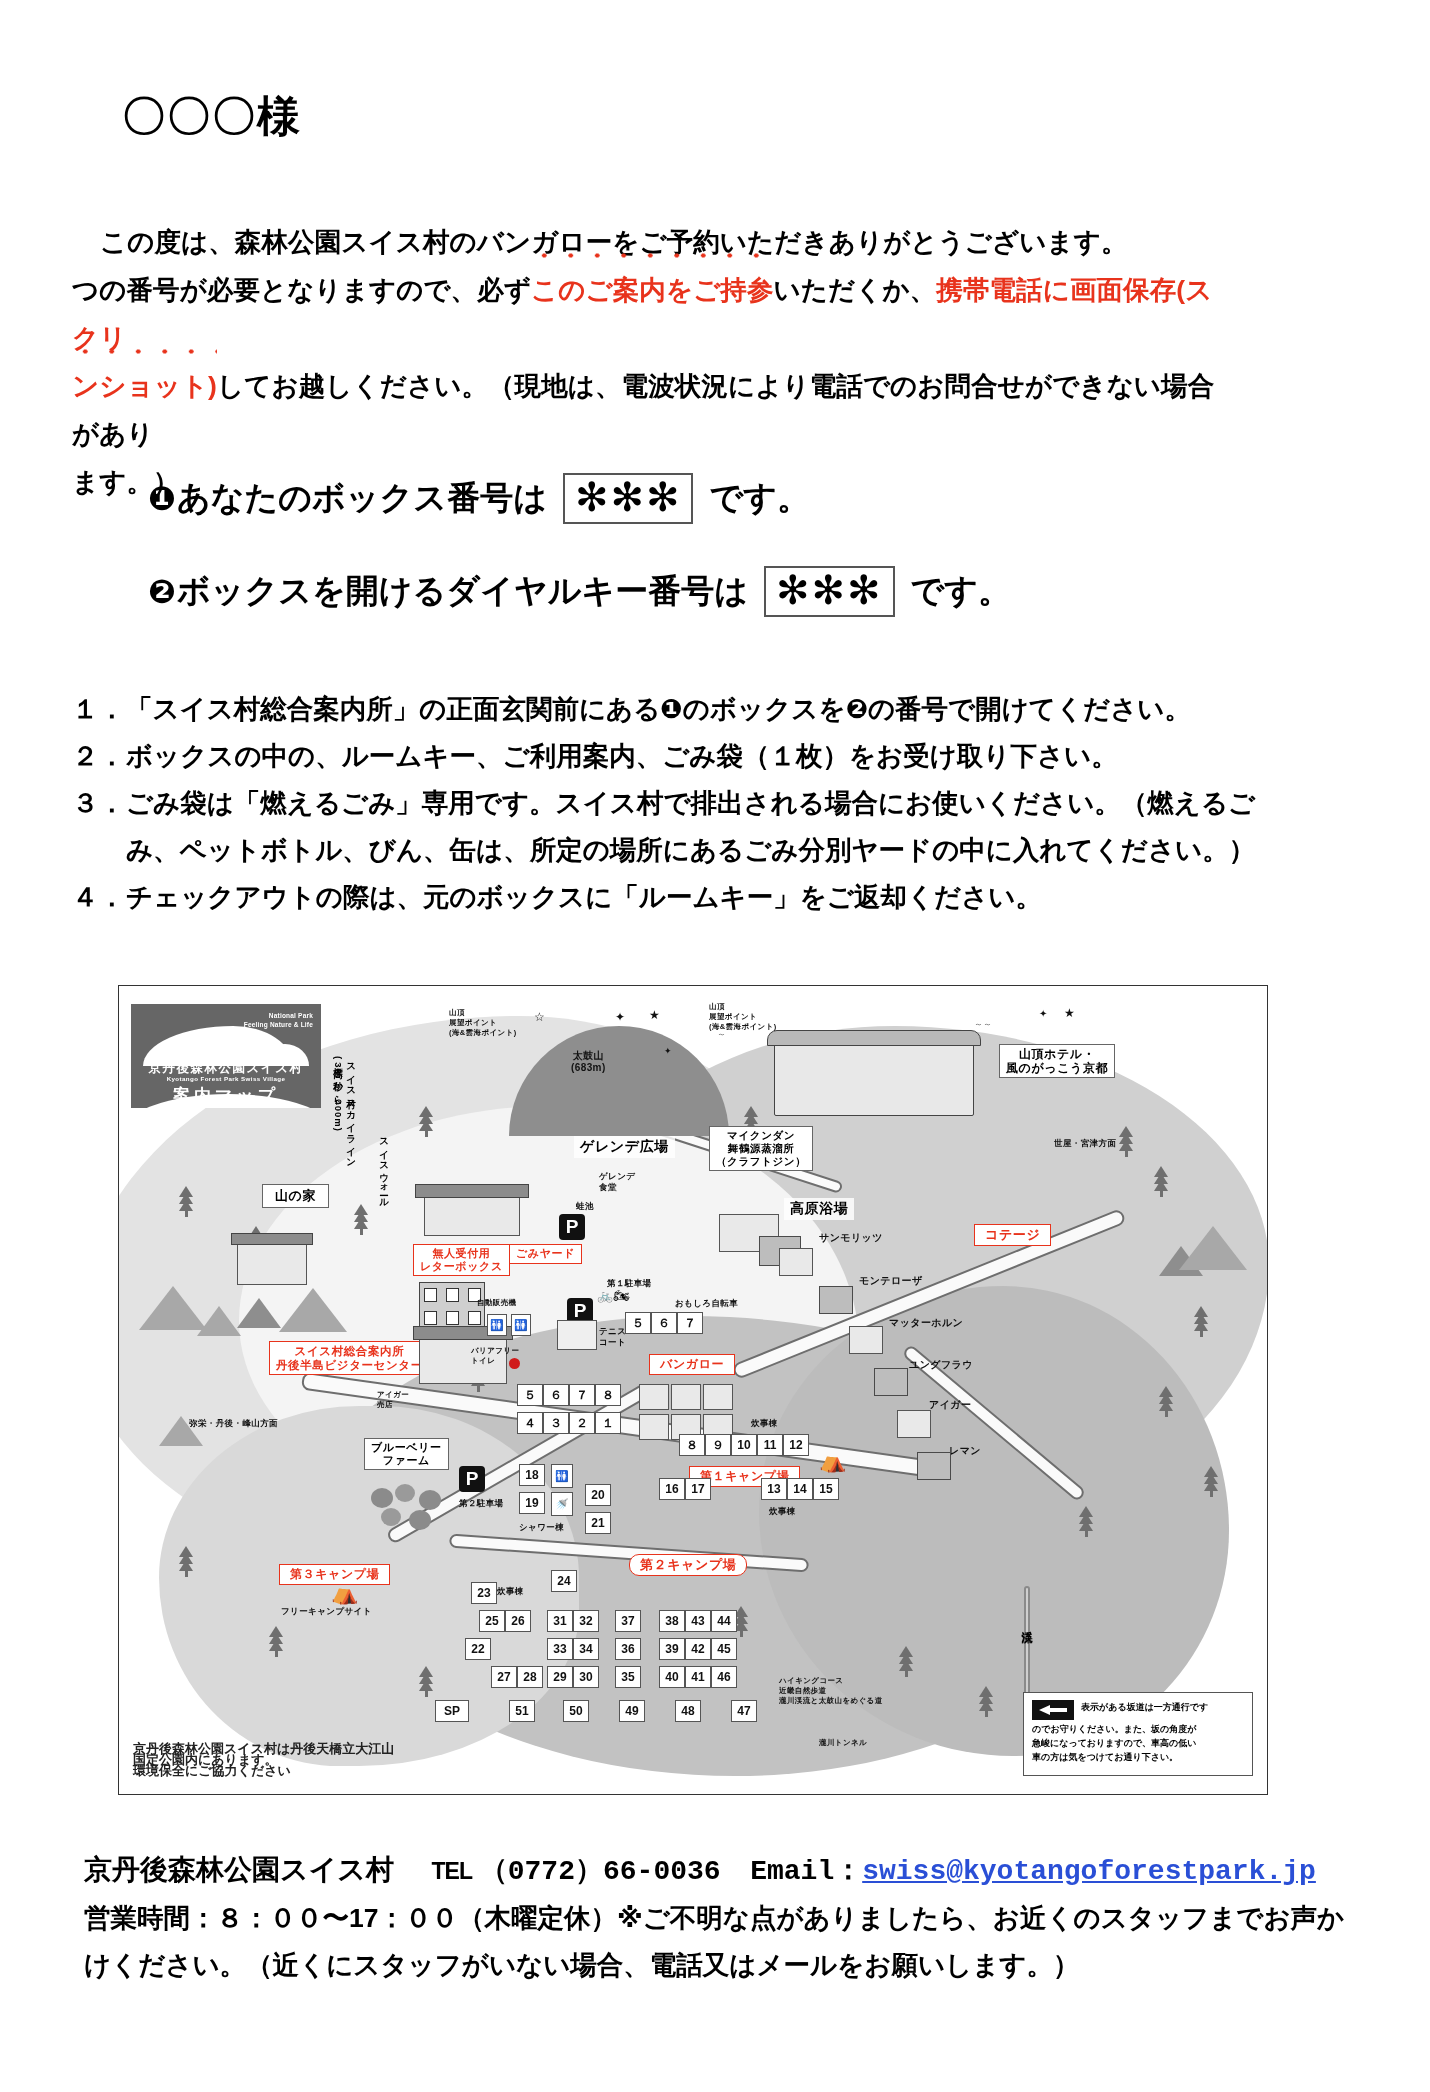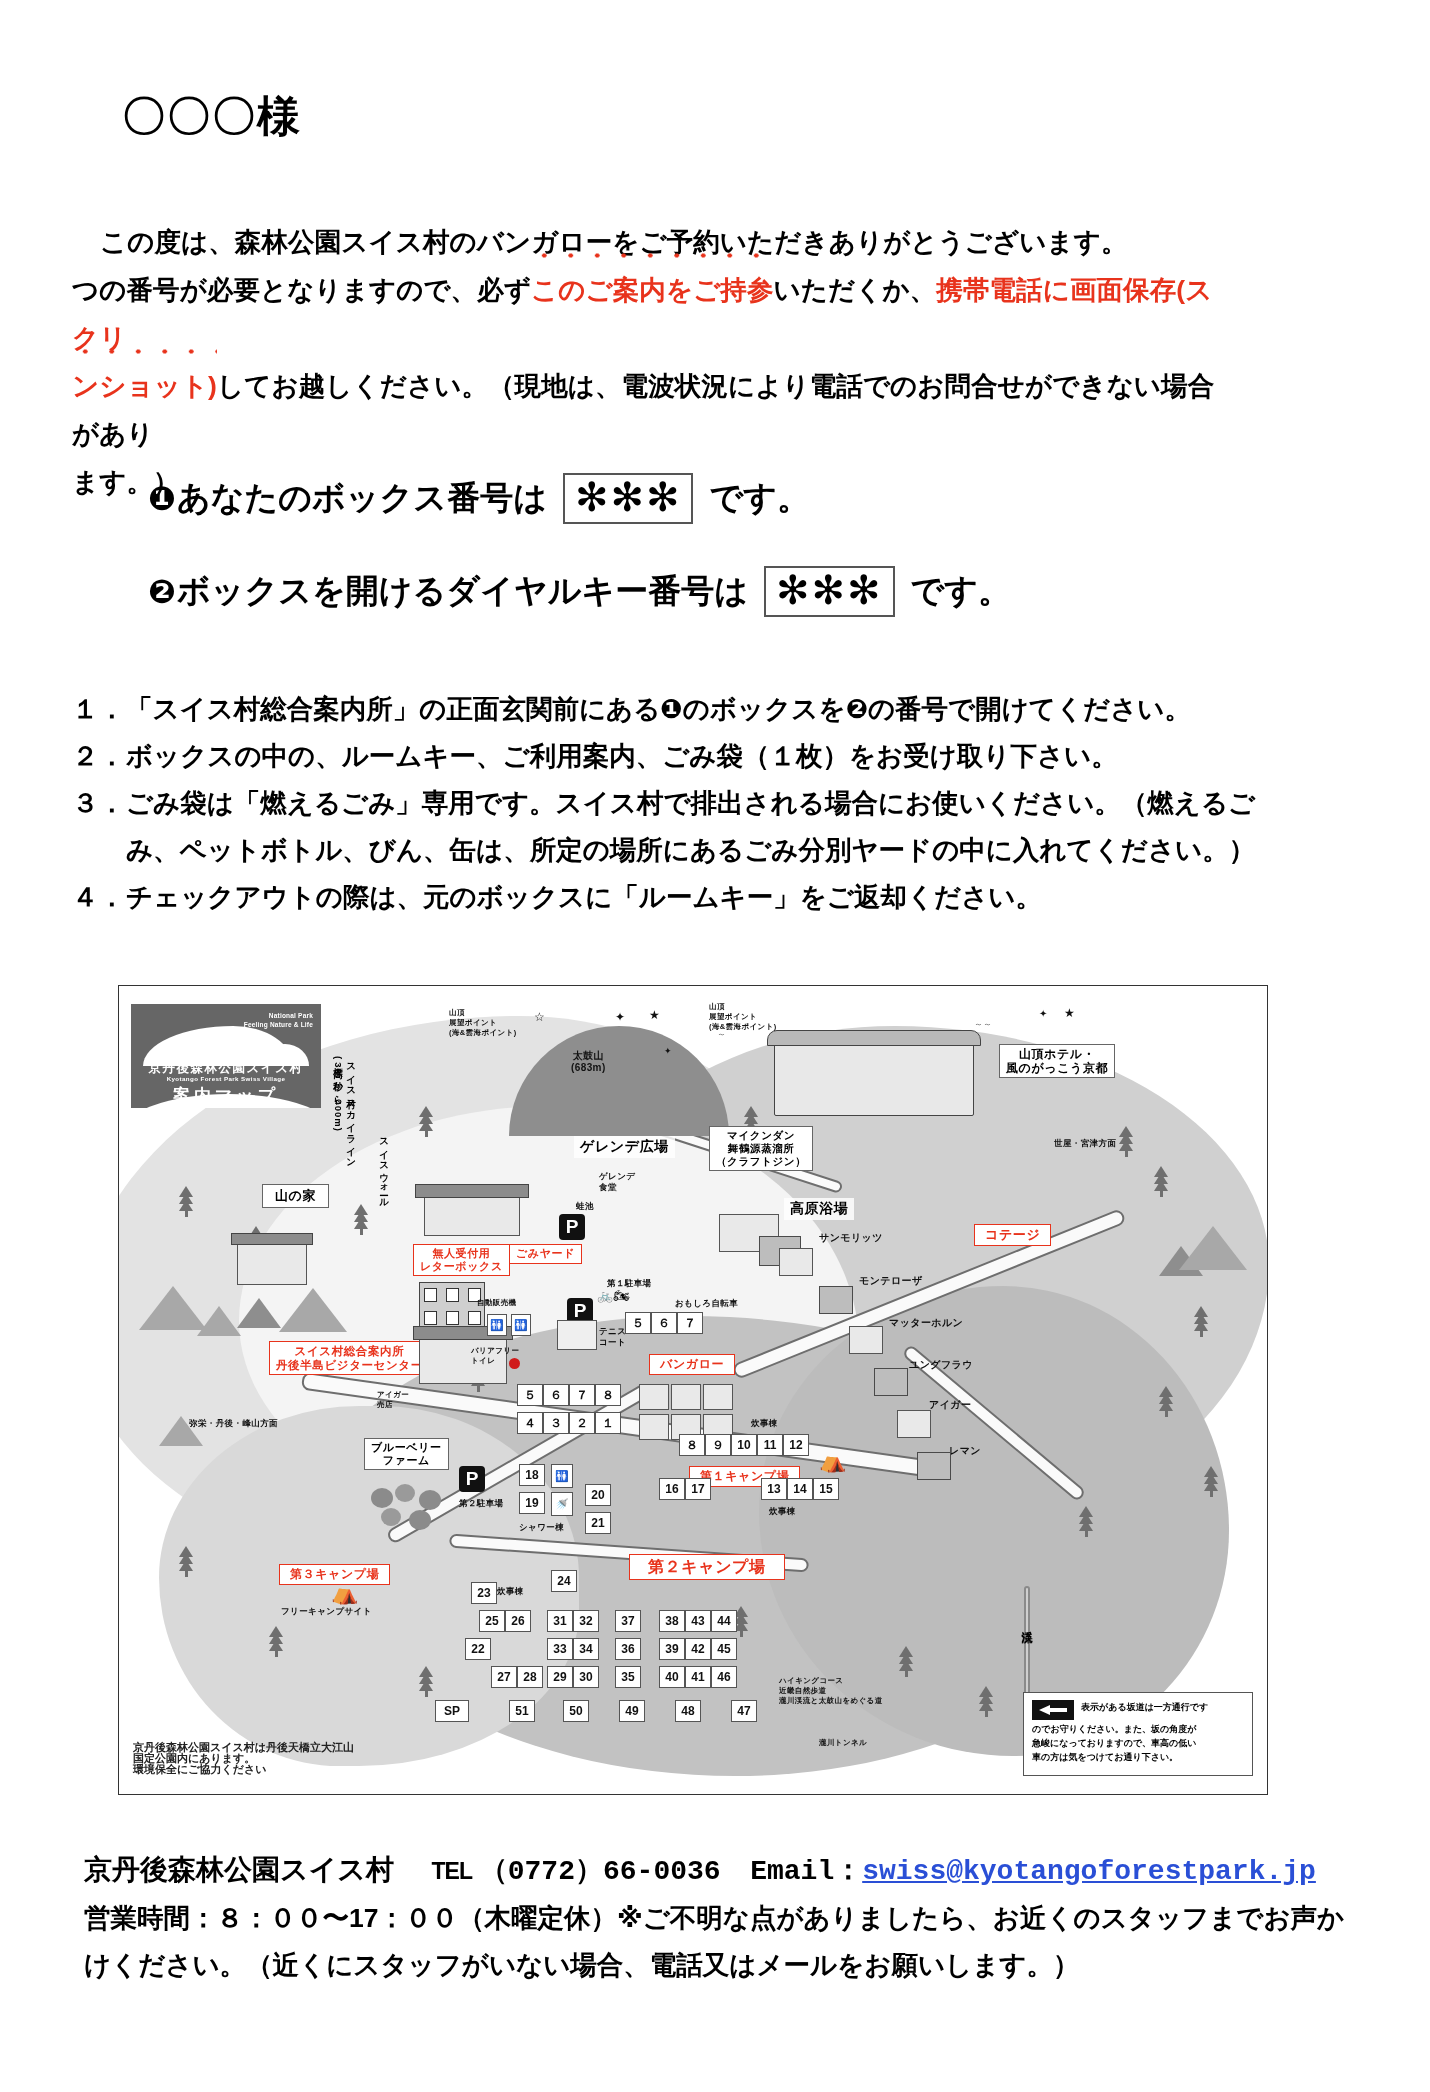--- a/index.html
+++ b/index.html
@@ -247,21 +247,21 @@
     border-top:5px solid transparent; border-bottom:5px solid transparent;
     border-right:11px solid #fff;
   }
   .legend .arrowbox::before{
     content:""; position:absolute; left:17px; top:8px; width:18px; height:4px; background:#fff;
   }
 
   
   .credit {
     position:absolute; left:14px; bottom:18px;
-    font-size:11px; font-weight:700; line-height:11px; color:#222;font-family:Liberation Mono, monospace;
+    font-size:13px; font-weight:700; line-height:11px; color:#222;
   }
 
   
   .star { position:absolute; font-size:12px; color:#111; }
   .bird { position:absolute; font-size:9px; color:#555; }
   .road-line {
     position:absolute; background:#fafafa;
     border:2px solid #6e6e6e;
   }
 </style>
@@ -640,21 +640,21 @@
         <div style="position:absolute;left:26px;top:2px;width:20px;height:18px;background:#9a9a9a;border-radius:50%;"></div>
         <div style="position:absolute;left:50px;top:8px;width:22px;height:20px;background:#8b8b8b;border-radius:50%;"></div>
         <div style="position:absolute;left:12px;top:26px;width:20px;height:18px;background:#9a9a9a;border-radius:50%;"></div>
         <div style="position:absolute;left:40px;top:28px;width:22px;height:20px;background:#8b8b8b;border-radius:50%;"></div>
       </div>
 
       <div class="mlabel red" style="left:160px;top:578px;font-size:12px;padding:2px 10px;">第３キャンプ場</div>
       <div class="mtext sm" style="left:162px;top:620px;">フリーキャンプサイト</div>
       <div style="position:absolute;left:212px;top:594px;font-size:22px;color:#555;">⛺</div>
 
-      <div class="mlabel red" style="left:510px;top:568px;font-size:16px;padding:2px 18px;">第２キャンプ場</div>
+      <div class="mlabel red" style="left:510px;top:568px;font-size:13px;padding:2px 10px;border-radius:10px;">第２キャンプ場</div>
 
       <div class="cell" style="left:352px;top:596px;">23</div>
       <div class="cell" style="left:432px;top:584px;">24</div>
       <div class="mtext sm" style="left:378px;top:600px;">炊事棟</div>
 
       <div class="cell" style="left:360px;top:624px;">25</div>
       <div class="cell" style="left:386px;top:624px;">26</div>
       <div class="cell" style="left:346px;top:652px;">22</div>
       <div class="cell" style="left:372px;top:680px;">27</div>
       <div class="cell" style="left:398px;top:680px;">28</div>

